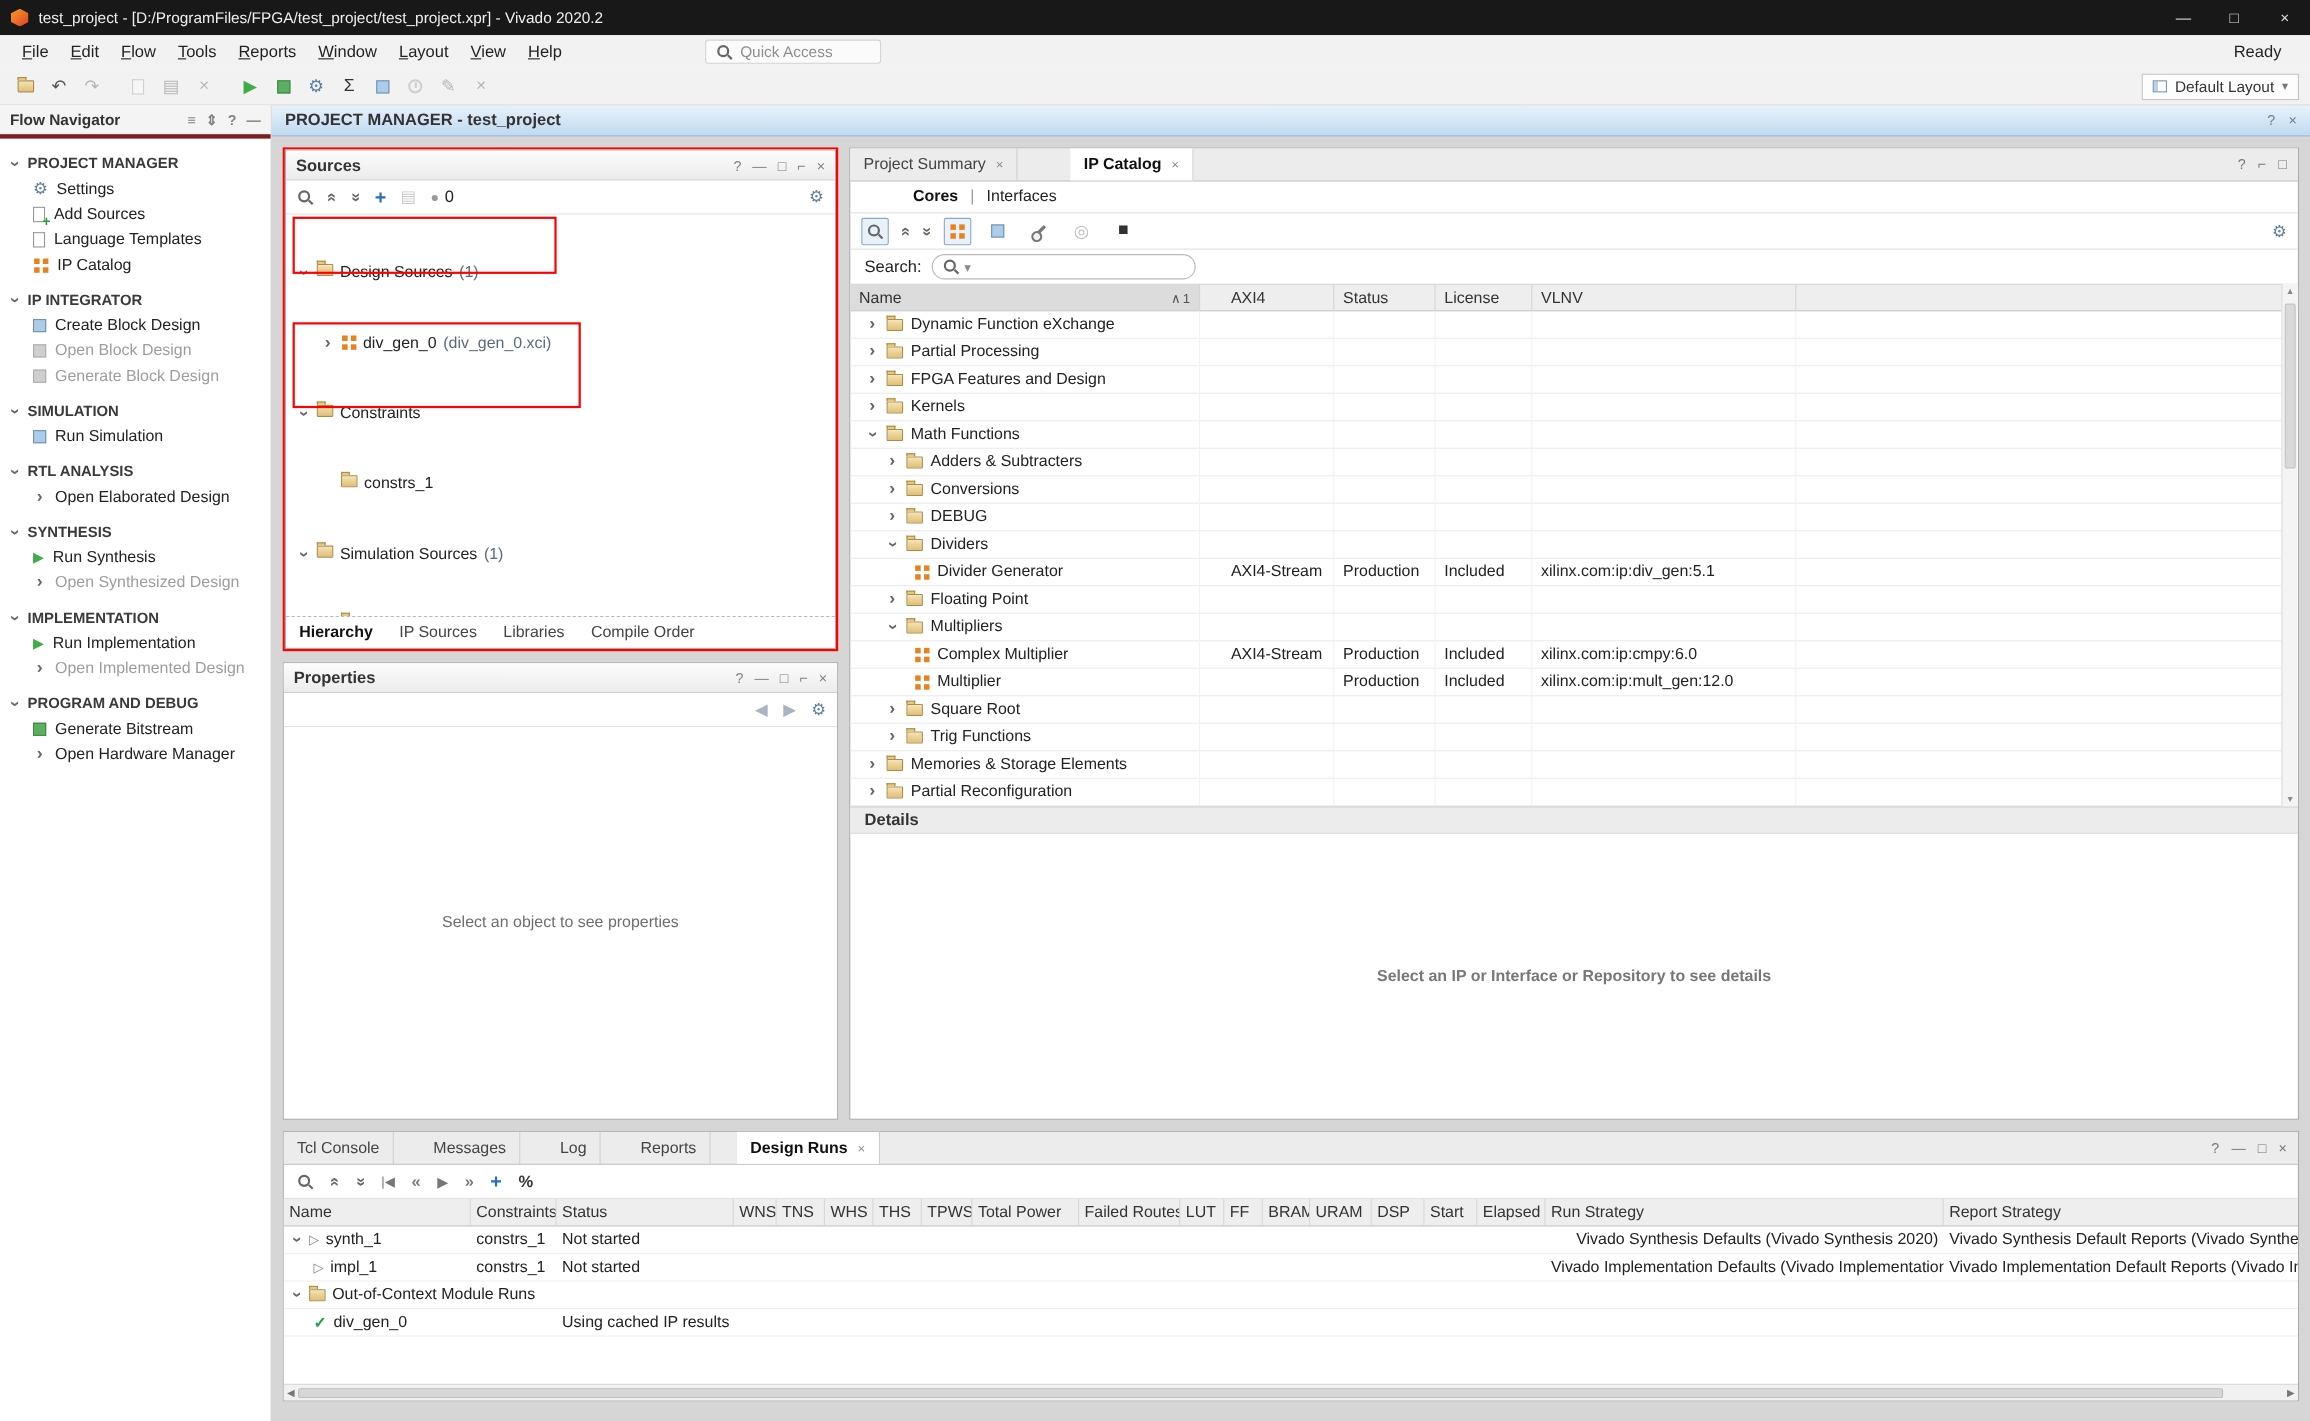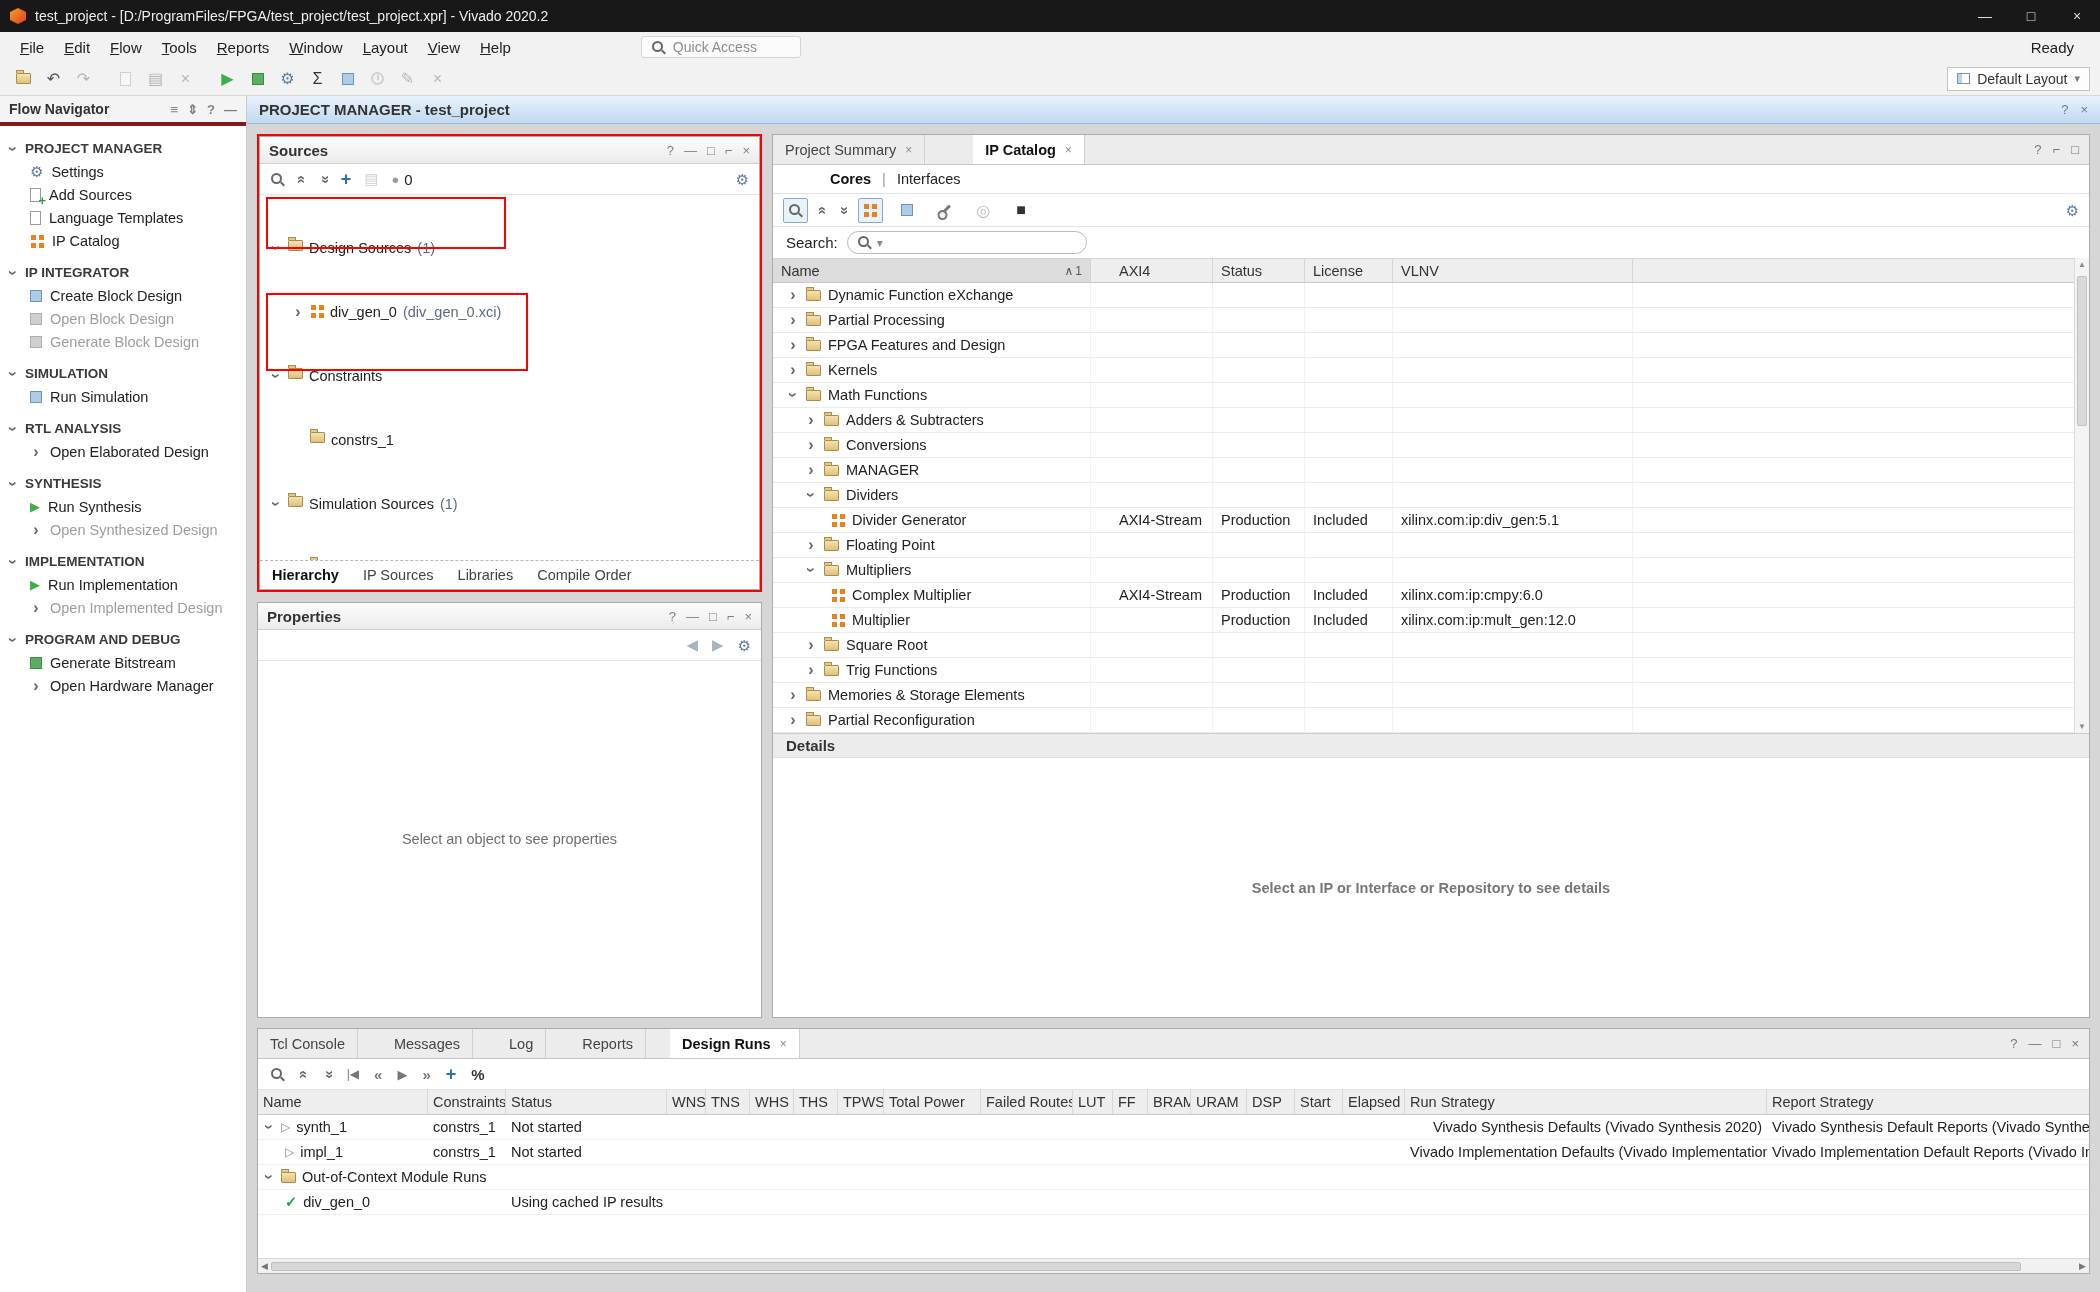--- a/index.html
+++ b/index.html
@@ -603,21 +603,21 @@
                     </div>
                     <div class="cc waxi"></div>
                     <div class="cc wsta"></div>
                     <div class="cc wlic"></div>
                     <div class="cc wvln"></div>
                   </div>
                 <div class="iprow">
                     <div class="cc wname lv2">
                       <span class="chev">›</span>
                       <span class="fo"></span>
-                      <span>MANAGER</span>
+                      <span>DEBUG</span>
                     </div>
                     <div class="cc waxi"></div>
                     <div class="cc wsta"></div>
                     <div class="cc wlic"></div>
                     <div class="cc wvln"></div>
                   </div>
                 <div class="iprow">
                     <div class="cc wname lv2">
                       <span class="chev open">›</span>
                       <span class="fo"></span>

